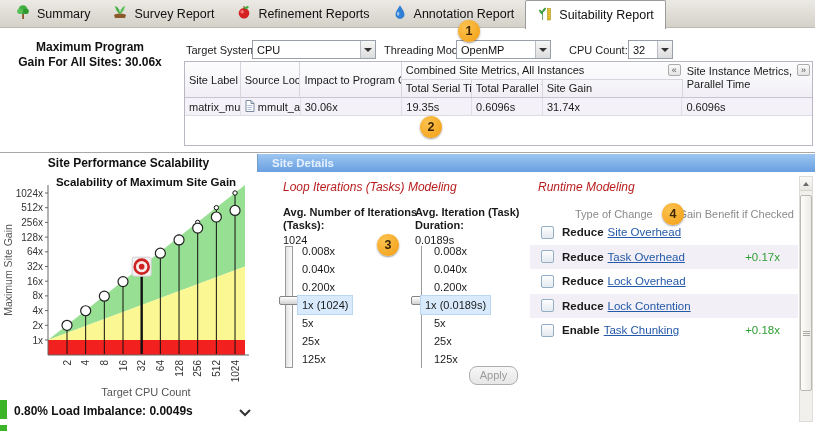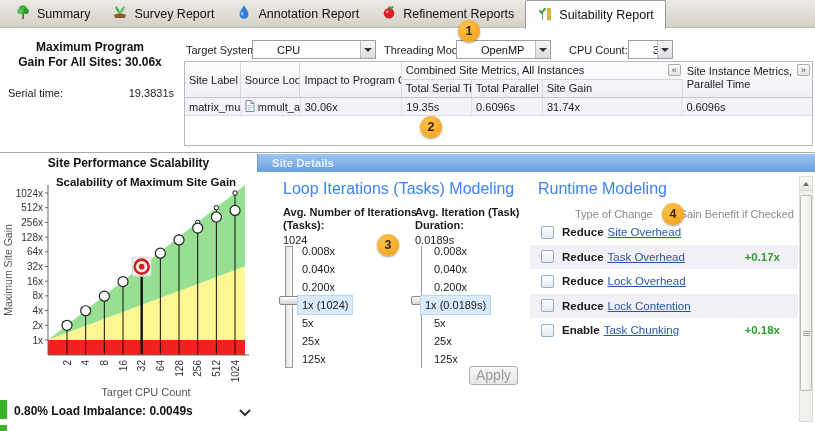--- a/index.html
+++ b/index.html
@@ -21,21 +21,21 @@
   .sum-title { position:absolute; left:4px; top:12px; width:172px; text-align:center;
     font-size:12px; font-weight:bold; color:#111; line-height:15px; }
   .sum-row { position:absolute; left:8px; width:166px; font-size:11px; color:#222;
     display:flex; justify-content:space-between; }
   .sum-row.r1 { top:59px; } .sum-row.r2 { top:74px; }
 
   .ctl-label { position:absolute; top:16px; font-size:11px; color:#222; }
   .combo { position:absolute; top:12px; height:19px; background:#fff;
     border:1px solid #9aa0a8; font-size:11px; color:#111;
     display:flex; align-items:center; }
-  .combo .val { flex:1; padding-left:4px; overflow:hidden; white-space:nowrap;margin-left:20px; }
+  .combo .val { flex:1; padding-left:4px; overflow:hidden; white-space:nowrap; }
   .combo .arrowbtn { width:15px; height:100%; border-left:1px solid #b9bec4;
     background:linear-gradient(#f6f6f6,#dcdcdc); display:flex; align-items:center; justify-content:center; }
   .tri-down { width:0; height:0; border-left:4px solid transparent; border-right:4px solid transparent;
     border-top:4px solid #333; }
 
   
   .grid { position:absolute; left:184px; top:33px; width:629px; height:85px;
     border:1px solid #b9b7c1; background:#fff; font-size:11px; color:#1a1a1a; }
   .g-head { display:flex; height:36px; background:linear-gradient(#fdfdfe,#f1eff5);
     border-bottom:1px solid #c7c5cf; }
@@ -69,54 +69,54 @@
   .subtab-active { position:absolute; left:0; top:0; width:258px; height:18px; background:#fff;
     border-right:1px solid #6f9dc8; font-size:12px; font-weight:bold; color:#111;
     display:flex; align-items:center; justify-content:center; }
   .subtab-inactive { position:absolute; left:272px; top:0; height:18px; display:flex; align-items:center;
     font-size:11.5px; font-weight:bold; color:#e4f1fd;text-align:right; }
 
   
   .lower { position:absolute; left:0; right:0; top:172px; bottom:0; background:#fff; }
   #chart-svg { position:absolute; left:0; top:0; }
 
-  .section-title { font-size:16px; color:#3b82f6; }
+  .section-title { font-size:12px; color:#b91c1c;font-style:italic; }
 
   .tasks { position:absolute; left:275px; top:8px; width:252px; height:220px; }
   .tasks h3 { position:absolute; left:8px; top:0; font-weight:normal; }
   .sl-label { position:absolute; top:26px; width:138px; font-size:11px; font-weight:bold;
     color:#1a1a1a; line-height:13px; }
   .sl-value { position:absolute; top:54px; font-size:11px; color:#1a1a1a; }
   .sl1 .sl-label { left:8px; } .sl1 .sl-value { left:8px; }
   .sl2 .sl-label { left:140px; } .sl2 .sl-value { left:140px; }
   .groove { position:absolute; left:10px; top:66px; width:8px; height:122px;
     border:1px solid #9a9a9a; background:linear-gradient(90deg,#e4e4e4,#fcfcfc); }
   .trackline { position:absolute; left:146px; top:66px; width:1px; height:122px; background:#9a9a9a; }
   .shandle { position:absolute; width:21px; height:9px; background:linear-gradient(#ffffff,#d2d2d2);
     border:1px solid #858585; border-radius:2px; }
   .h1 { left:4px; top:116px; } .h2 { left:136px; top:116px; }
   .opt { position:absolute; height:18px; line-height:18px; font-size:11px; color:#1a1a1a;
     padding:0 4px; white-space:nowrap; }
   .opt.sel { background:#d9eafc; outline:1px solid #b9d7f2; }
   .applybtn { position:absolute; left:194px; top:186px; width:49px; height:19px;
-    border:1px solid #aeaeae; border-radius:3px; background:linear-gradient(#f7f7f7,#e6e6e6);
-    color:#9b9b9b; font-size:14px; text-align:center; line-height:17px; }
+    border:1px solid #aeaeae; border-radius:8px; background:linear-gradient(#f7f7f7,#e6e6e6);
+    color:#9b9b9b; font-size:11px; text-align:center; line-height:17px; }
 
   .runtime { position:absolute; left:530px; top:8px; width:268px; height:220px; }
   .runtime h3 { position:absolute; left:8px; top:0; font-weight:normal; }
   .rt-col1 { position:absolute; left:45px; top:28px; font-size:11px; color:#8a8a8a; }
   .rt-col2 { position:absolute; right:4px; top:28px; font-size:11px; color:#8a8a8a; }
   .rt-rows { position:absolute; left:0; right:0; top:40px; }
   .rt-row { display:flex; align-items:center; height:24.5px; padding:0 18px 0 11px; font-size:11.5px; }
   .rt-row.alt { background:#f2f0f6; }
   .checkbox { width:13px; height:13px; border:1px solid #93aec5; border-radius:2px;
     background:linear-gradient(#fdfdfd,#e4eaf0); flex:0 0 auto; }
   .rt-prefix { margin-left:8px; font-weight:600; color:#1a1a1a; }
   .rt-link { margin-left:4px; color:#2458a8; text-decoration:underline; }
-  .rt-benefit { margin-left:auto; color:#2f9e33; font-weight:700; }
+  .rt-benefit { margin-left:auto; color:#2f9e33; font-weight:400; }
 
   
   .vscroll { position:absolute; left:799px; top:4px; width:14px; height:246px;
     background:#f1f0ed; border:1px solid #dddcd7; }
   .vs-up { position:absolute; left:0; top:0; width:12px; height:14px;
     background:linear-gradient(#fbfaf8,#e8e7e2); border-bottom:1px solid #d5d4cf;
     display:flex; align-items:center; justify-content:center; }
   .tri-up { width:0; height:0; border-left:3.5px solid transparent; border-right:3.5px solid transparent;
     border-bottom:4px solid #6a6a6a; }
   .vs-thumb { position:absolute; left:0; top:18px; width:12px; height:196px;
@@ -148,52 +148,48 @@
       <div class="toptab">
         <span><svg width="16" height="16" viewBox="0 0 16 16">
             <path d="M2 11 C5 9 11 9 14 11 L13 14 L3 14 Z" fill="#8a5a2a"></path>
             <path d="M8 10 C8 6 6 3 3 2 C4 6 5 8 8 10 Z" fill="#3fae3f"></path>
             <path d="M8 10 C8 6 10 3 13 2 C12 6 11 8 8 10 Z" fill="#58c058"></path>
           </svg></span>
         <span>Survey Report</span>
       </div>
       <div class="toptab">
         <span><svg width="16" height="16" viewBox="0 0 16 16">
-            <path d="M8 1.3 C10.4 5.2 12.5 7.8 12.5 10.4 A4.5 4.5 0 0 1 3.5 10.4 C3.5 7.8 5.6 5.2 8 1.3 Z" fill="#2f7fd4"></path>
-            <ellipse cx="6.2" cy="9.8" rx="1.1" ry="2" fill="#a7cef0"></ellipse>
-          </svg></span>
-        <span>Annotation Report</span>
-      </div>
-      <div class="toptab">
-        <span><svg width="16" height="16" viewBox="0 0 16 16">
             <circle cx="8" cy="9.3" r="5.3" fill="#d42222"></circle>
             <circle cx="6.2" cy="7.8" r="1.8" fill="#ff8a8a" opacity=".75"></circle>
             <rect x="7.5" y="2.2" width="1.2" height="3.2" fill="#7a4a1a"></rect>
             <ellipse cx="10.6" cy="3.6" rx="2.3" ry="1.2" fill="#3fae3f" transform="rotate(-25 10.6 3.6)"></ellipse>
           </svg></span>
         <span>Refinement Reports</span>
+      </div>
+      <div class="toptab">
+        <span><svg width="16" height="16" viewBox="0 0 16 16">
+            <path d="M8 1.3 C10.4 5.2 12.5 7.8 12.5 10.4 A4.5 4.5 0 0 1 3.5 10.4 C3.5 7.8 5.6 5.2 8 1.3 Z" fill="#2f7fd4"></path>
+            <ellipse cx="6.2" cy="9.8" rx="1.1" ry="2" fill="#a7cef0"></ellipse>
+          </svg></span>
+        <span>Annotation Report</span>
       </div>
       <div class="toptab active">
         <span><svg width="16" height="16" viewBox="0 0 16 16">
             <rect x="10.5" y="2.5" width="3" height="11.5" fill="#ecc832" stroke="#a8901a" stroke-width=".6"></rect>
             <path d="M11 4.5h1.4M11 6.5h1.4M11 8.5h1.4M11 10.5h1.4M11 12.5h1.4" stroke="#a8901a" stroke-width=".6"></path>
             <path d="M5.5 14 V6 M5.5 8 C3.5 7.5 2.5 6 2.5 4 C4.5 4.5 5.5 6 5.5 8 Z M5.5 6 C7.5 5.5 8.5 4 8.5 2 C6.5 2.5 5.5 4 5.5 6 Z" fill="#3fae3f" stroke="#2f8a2f" stroke-width=".7"></path>
           </svg></span>
         <span>Suitability Report</span>
       </div>
     </div>
 
   <div class="upper">
     <div class="sum-title">
       <div>Maximum Program</div>
       <div>Gain For All Sites: 30.06x</div>
-    </div>
-    <div class="sum-row r1">
-      <span>Serial time:</span>
-      <span>19.3831s</span>
     </div>
 
     <span class="ctl-label" style="left:186px">Target System:</span>
     <div class="combo" style="left:252px; width:124px;">
       <span class="val">CPU</span>
       <span class="arrowbtn">
           <span class="tri-down"></span>
         </span>
     </div>
     <span class="ctl-label" style="left:384px">Threading Model:</span>

